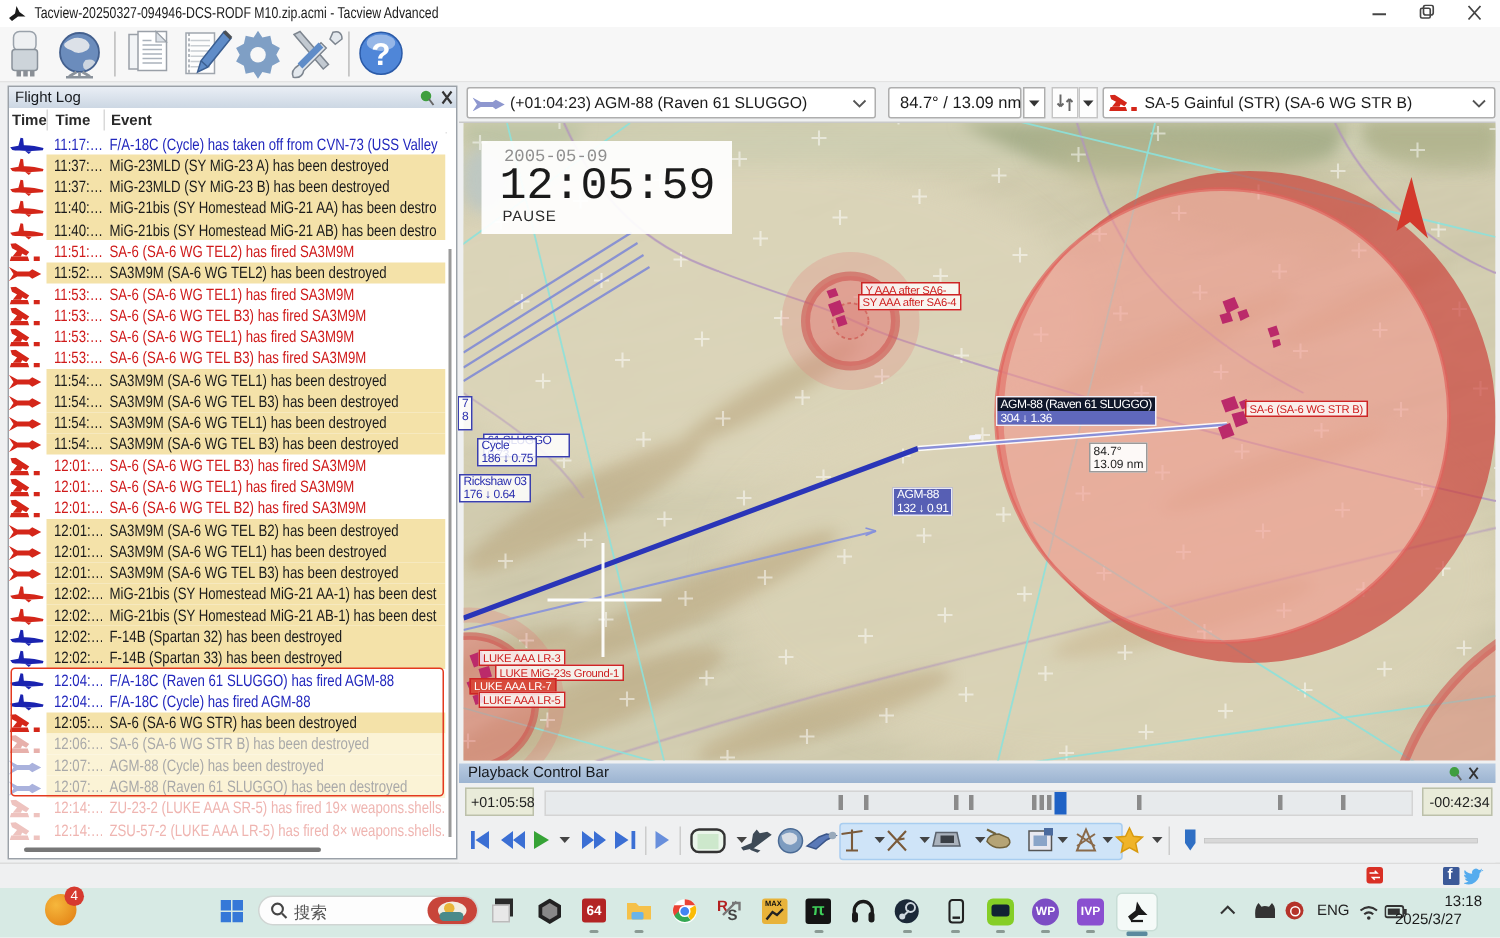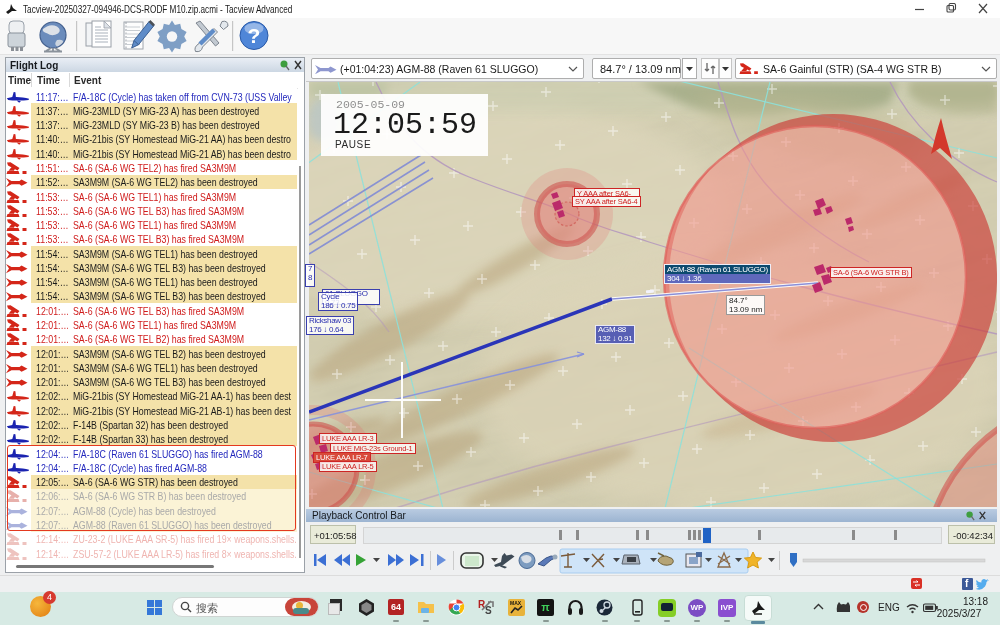--- a/index.html
+++ b/index.html
@@ -71,21 +71,21 @@
 <path d="M200,25 l14,-14" stroke="#5f8cc8" stroke-width="4.5"></path>
 <rect x="232" y="2" width="1.2" height="30" fill="#c5c5c5"></rect>
 
 <circle cx="254" cy="16.5" r="14" fill="#4f86d8" stroke="#2a5aa8"></circle>
 <ellipse cx="254" cy="9.5" rx="9.5" ry="5.5" fill="rgba(255,255,255,.4)"></ellipse>
 <text x="254" y="24" text-anchor="middle" font-family="Liberation Sans" font-size="21" font-weight="bold" fill="#fff">?</text>
 </svg>
 
 <div class="abs" style="left:5px;top:57px;width:300px;height:516px;background:#fff;border:1px solid #9ba1a8"></div>
 <div class="abs" style="left:6px;top:58px;width:298px;height:14px;background:linear-gradient(#e9eef5,#ccd7e3)"></div>
-<div class="abs" style="left:10px;top:59.5px;font-size:10px;font-weight:bold;color:#16191d">Flight Log</div>
+<div class="abs" style="left:10px;top:59.5px;font-size:10px;font-weight:normal;color:#16191d">Flight Log</div>
 <svg class="abs" style="left:279px;top:59px" width="24" height="12" viewBox="0 0 24 12">
     <circle cx="5" cy="5" r="3.5" fill="#3f9e3f"></circle>
     <path d="M7,7 l3,4" stroke="#666" stroke-width="1.3"></path>
     <path d="M16,2 l6,8 M22,2 l-6,8" stroke="#333" stroke-width="1.4"></path>
   </svg>
 <div class="abs" style="left:8px;top:75px;font-size:10px;font-weight:bold;color:#2a2a2a">Time</div>
 <div class="abs" style="left:37px;top:75px;font-size:10px;font-weight:bold;color:#2a2a2a">Time</div>
 <div class="abs" style="left:74px;top:75px;font-size:10px;font-weight:bold;color:#2a2a2a">Event</div>
 <div class="abs" style="left:31px;top:73px;width:1px;height:14px;background:#d9d9d9"></div>
 <div class="abs" style="left:69px;top:73px;width:1px;height:14px;background:#d9d9d9"></div>
@@ -303,21 +303,21 @@
     <path d="M3,1 v8 M3,9 l-2,-2 M3,9 l2,-2 M9,12 v-8 M9,4 l-2,2 M9,4 l2,2" stroke="#666" stroke-width="1.3" fill="none"></path>
   </svg>
 <div class="abs" style="left:719px;top:58px;width:13px;height:21px;background:#fdfdfd;border:1px solid #c5c5c5"></div>
 <svg class="abs" style="left:721px;top:66px" width="9" height="6">
     <path d="M1,1 L4.5,5 L8,1" fill="#333"></path>
   </svg>
 <div class="abs" style="left:735px;top:58px;width:262px;height:21px;background:#fff;border:1px solid #aeaeae;border-radius:2px"></div>
 <svg class="abs" style="left:739px;top:63px" width="20" height="12" viewBox="0 0 20 12">
     <use href="#sm" fill="#d42619" transform="scale(0.92)"></use>
   </svg>
-<div class="abs" style="left:763px;top:63px;font-size:10.5px;color:#1a1a1a">SA-6 Gainful (STR) (SA-4 WG STR B)</div>
+<div class="abs" style="left:763px;top:63px;font-size:10.5px;color:#1a1a1a">SA-5 Gainful (STR) (SA-6 WG STR B)</div>
 <svg class="abs" style="left:981px;top:66px" width="10" height="7">
     <path d="M1,1 L5,5 L9,1" stroke="#555" fill="none" stroke-width="1.2"></path>
   </svg>
 
 <div class="abs" style="left:306px;top:81px;width:691px;height:1px;background:#c9c9c9"></div>
 
 <svg class="abs" style="left:309px;top:82px" width="688" height="425" viewBox="0 0 688 425">
 <defs>
 <filter id="bl" x="-50%" y="-50%" width="200%" height="200%">
         <feGaussianBlur stdDeviation="5"></feGaussianBlur>
@@ -421,21 +421,21 @@
 <div class="abs" style="left:336px;top:98px;font-family:'Liberation Mono',monospace;font-size:11.5px;color:#8f8f8f">2005-05-09</div>
 <div class="abs" style="left:333px;top:108px;font-family:'Liberation Mono',monospace;font-size:30px;color:#1a1a1a">12:05:59</div>
 <div class="abs" style="left:335px;top:139px;font-size:10px;color:#2a2a2a;letter-spacing:0.6px">PAUSE</div>
 
 <div class="ml" style="left:322px;top:289px;width:58px;height:16px;overflow:hidden">61 SLUGGO<br>0.73</div>
 <div class="ml" style="left:318px;top:292px">Cycle<br>186 ↓ 0.75</div>
 <div class="ml" style="left:306px;top:316px">Rickshaw 03<br>176 ↓ 0.64</div>
 <div class="ml" style="left:305px;top:264px;width:10px;height:23px;overflow:hidden">7<br>8</div>
 <div class="abs" style="left:595px;top:325px;background:#575fb4;border:1px solid #e8e8f4;color:#fff;font-size:8px;letter-spacing:-0.3px;line-height:8.5px;padding:0 2px;white-space:nowrap">AGM-88<br>132 ↓ 0.91</div>
 <div class="abs" style="left:664px;top:264px;border:1px solid #eeeef8;font-size:8px;letter-spacing:-0.3px;line-height:9px;white-space:nowrap">
-    <div style="background:#0c4a6e;color:#fff;padding:0 2px">AGM-88 (Raven 61 SLUGGO)</div>
+    <div style="background:#0f172a;color:#fff;padding:0 2px">AGM-88 (Raven 61 SLUGGO)</div>
     <div style="background:#5f68bc;color:#fff;padding:0 2px">304 ↓ 1.36</div>
   </div>
 <div class="abs" style="left:726px;top:295px;background:rgba(255,255,255,.92);border:1px solid #9a9a9a;color:#222;font-size:8px;line-height:9px;padding:0 2px;white-space:nowrap">84.7°<br>13.09 nm</div>
 <div class="mr" style="left:830px;top:267px">SA-6 (SA-6 WG STR B)</div>
 <div class="mr" style="left:574px;top:188px;width:66px;height:9px;overflow:hidden">Y AAA after SA6-</div>
 <div class="mr" style="left:572px;top:196px">SY AAA after SA6-4</div>
 <div class="mr" style="left:319px;top:433px">LUKE AAA LR-3</div>
 <div class="mr" style="left:330px;top:443px">LUKE MiG-23s Ground-1</div>
 <div class="mr" style="left:313px;top:452px;background:#d84a3a;color:#fff">LUKE AAA LR-7</div>
 <div class="mr" style="left:319px;top:461px">LUKE AAA LR-5</div>
@@ -635,12 +635,12 @@
 <svg class="abs" style="left:905px;top:602px" width="15" height="12">
     <path d="M2,5 q5.5,-4.5 11,0 M4.5,7.5 q3,-2.5 6,0 M7.5,10 l0,0" stroke="#333" stroke-width="1.4" fill="none"></path>
     <circle cx="7.5" cy="10" r="1.2" fill="#333"></circle>
   </svg>
 <svg class="abs" style="left:923px;top:602px" width="15" height="11">
     <rect x="0.5" y="2" width="12" height="7.5" rx="1.5" fill="none" stroke="#333" stroke-width="1.2"></rect>
     <rect x="13" y="4" width="1.8" height="3.5" fill="#333"></rect>
     <rect x="2.2" y="3.7" width="8" height="4.2" fill="#333"></rect>
   </svg>
 <div class="abs" style="left:948px;top:596px;width:40px;font-size:10px;color:#1a1a1a;text-align:right">13:18</div>
-<div class="abs" style="left:930px;top:608px;width:58px;font-size:10px;color:#1a1a1a;text-align:center">2025/3/27</div>
+<div class="abs" style="left:930px;top:608px;width:58px;font-size:10px;color:#1a1a1a;text-align:left">2025/3/27</div>
 </body></html>

